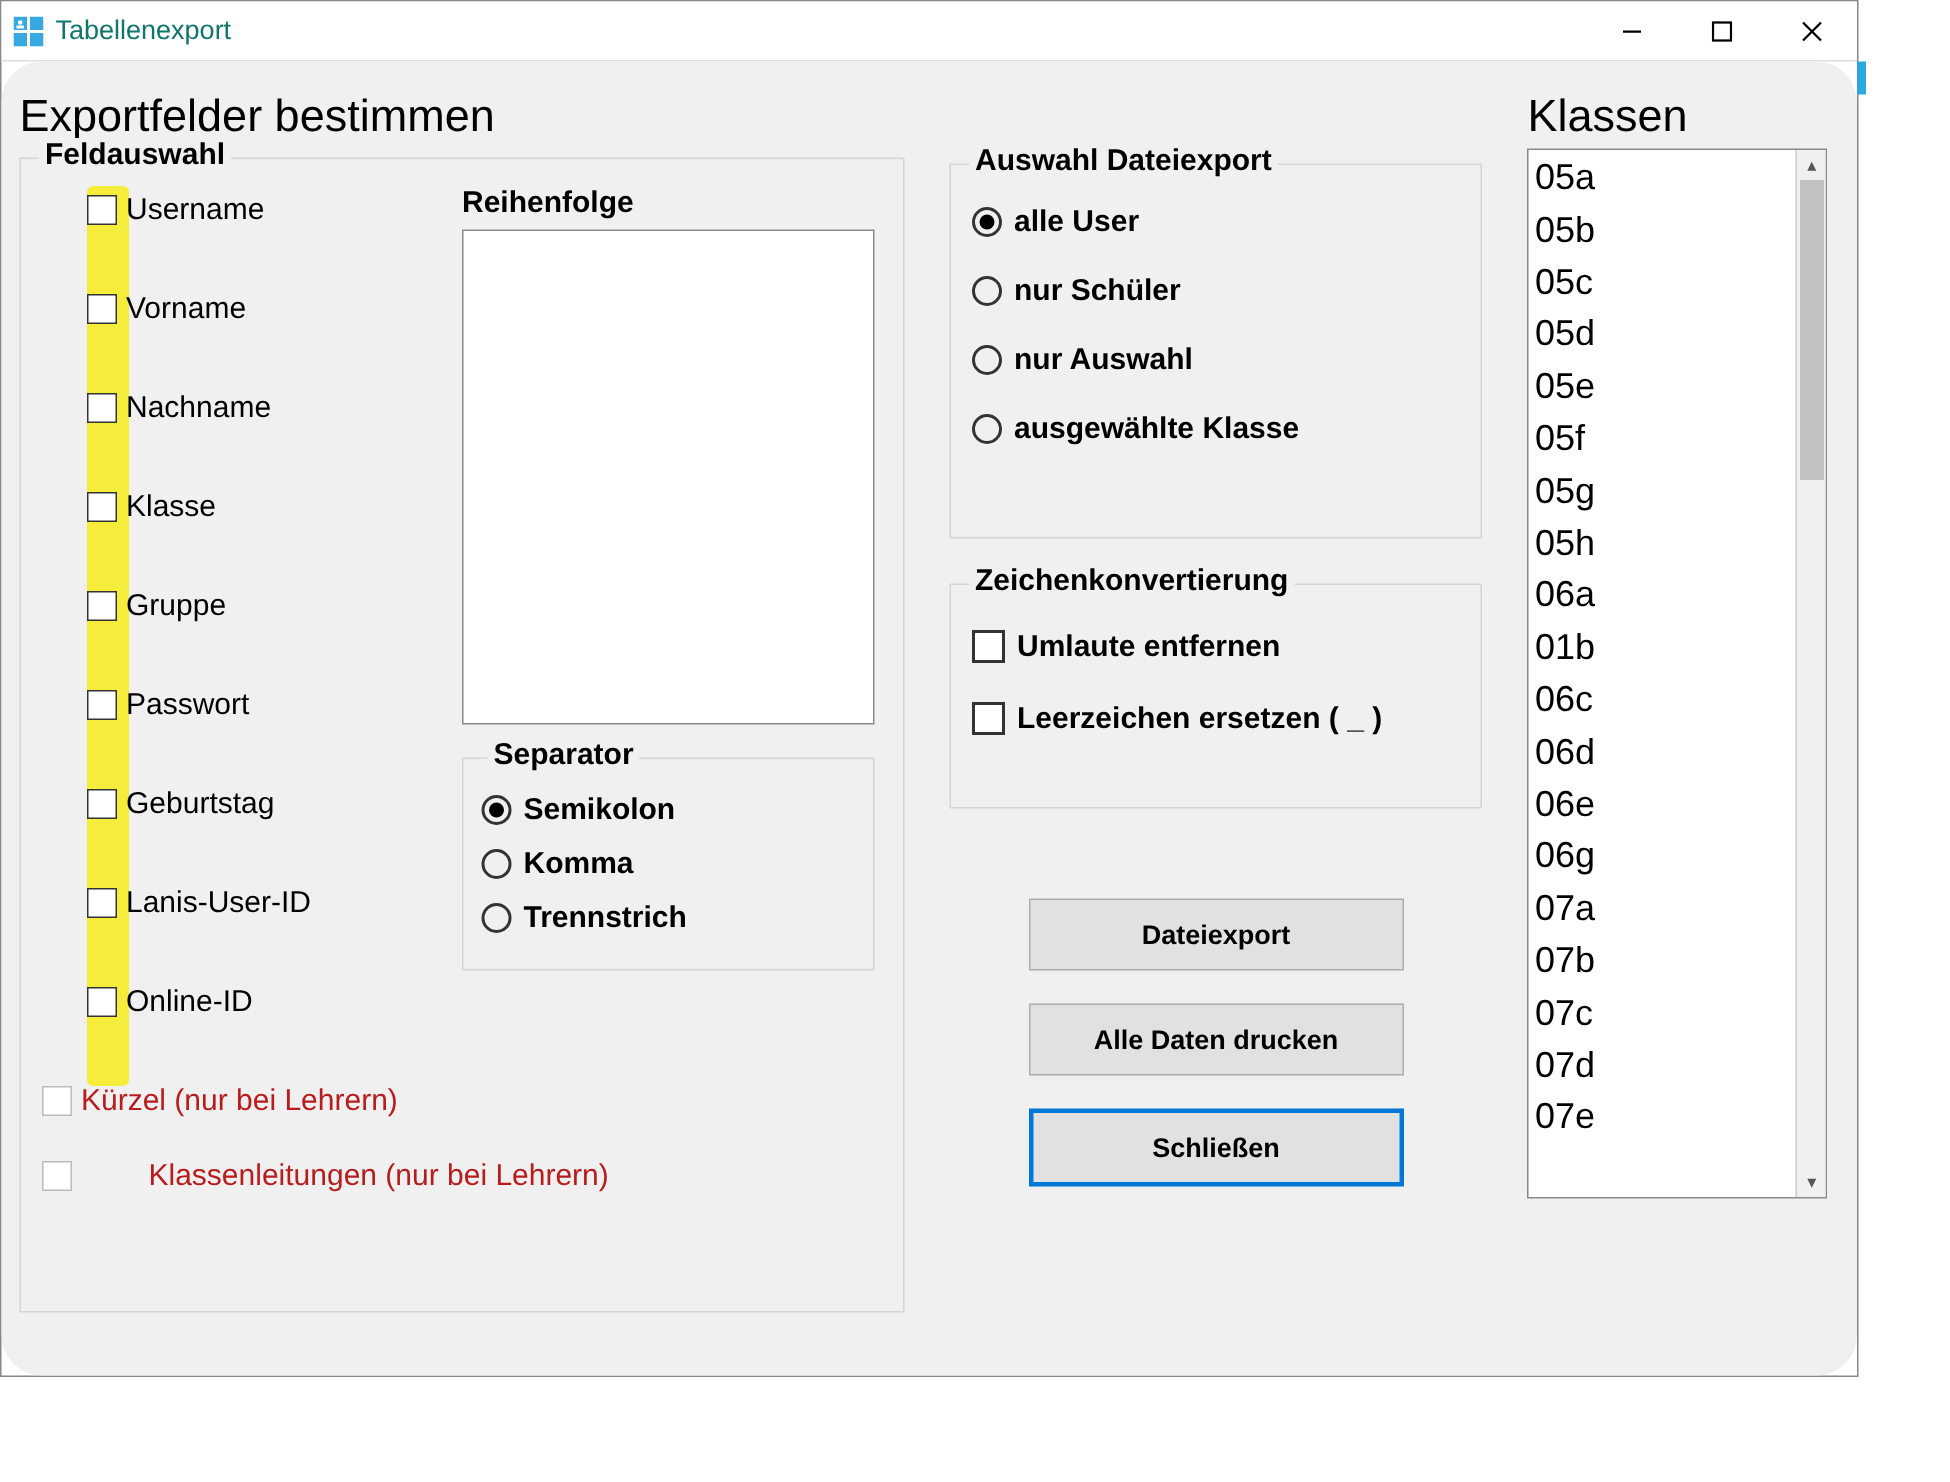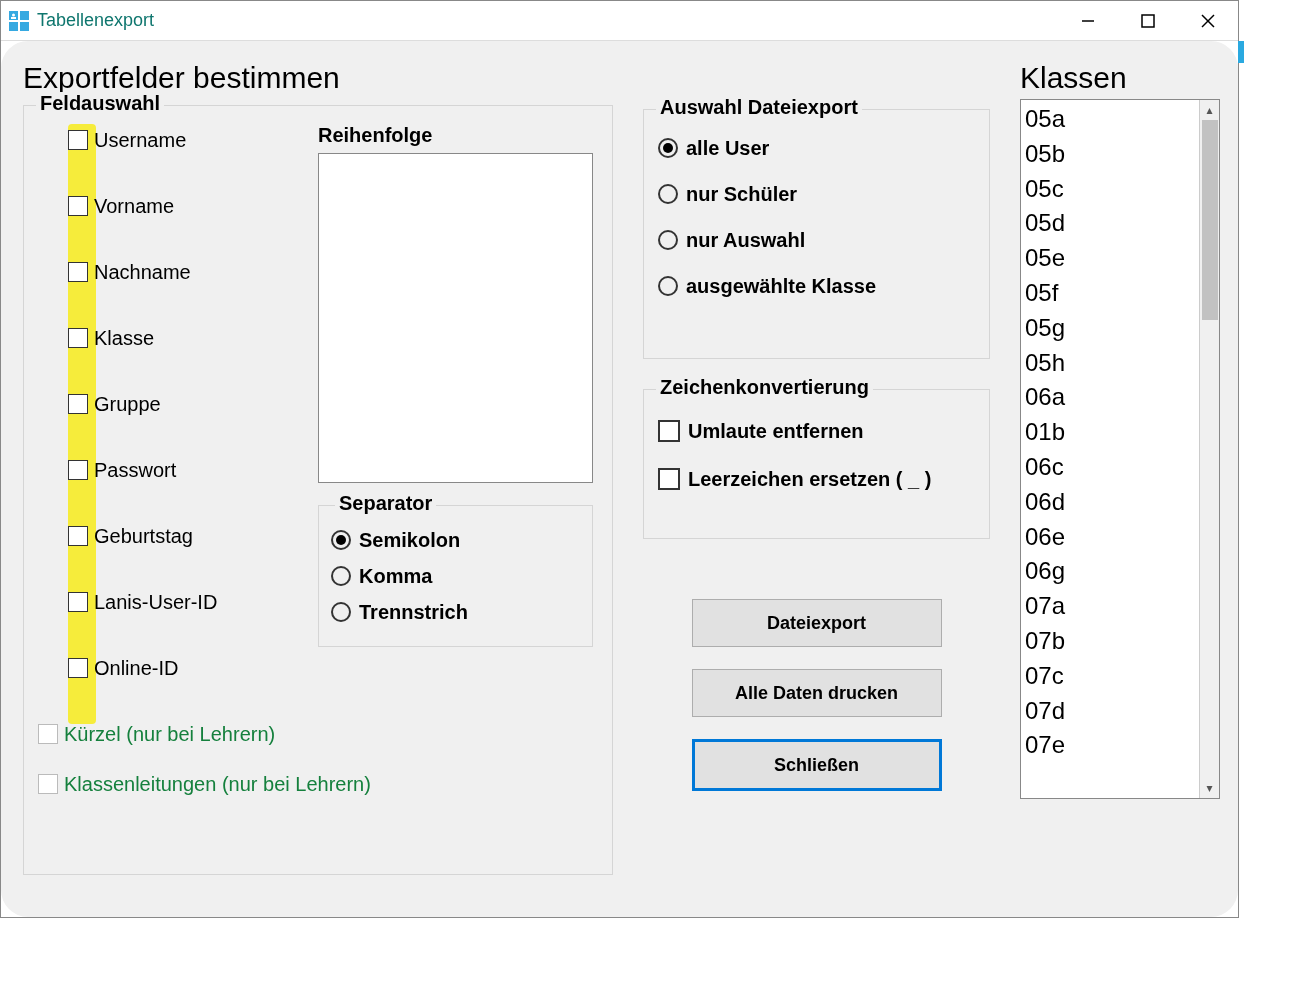--- a/index.html
+++ b/index.html
@@ -34,21 +34,21 @@
     color: #0f766e;
     flex: 1;
   }
   .titlebar .winbtn {
     width: 60px; height: 40px;
     display:flex; align-items:center; justify-content:center;
     font-size: 18px;
   }
   .content {
     position: relative;
-    padding: 10px 18px 18px 22px;
+    padding: 10px 18px 18px 12px;
     background: #f0f0f0;
     height: calc(100% - 40px);
     border-radius: 27px;
   }
   .edge-tab {
     position:absolute;
     right:-6px;
     top:40px;
     width:6px; height:22px;
     background:#2aa9e0;
@@ -104,21 +104,21 @@
   }
   .chk-row-tight { margin-bottom: 18px; }
   .chk {
     width: 20px; height:20px;
     border:1px solid #333;
     background:#fff;
     margin-right: 6px;
     flex-shrink:0;
   }
   .chk.disabled { border-color:#bbb; }
-  .disabled-text { color:#15803d; }
+  .disabled-text { color:#b91c1c; }
   .right-of-checks { flex:1; }
   .sub-label {
     font-size: 20px;
     font-weight:600;
     margin-bottom: 6px;
   }
   .listbox {
     width: 275px;
     height: 330px;
     background:#fff;
@@ -310,21 +310,21 @@
                   <span>Lanis-User-ID</span>
                 </div>
               <div class="chk-row">
                   <span class="chk"></span>
                   <span>Online-ID</span>
                 </div>
               <div class="chk-row chk-row-tight" style="margin-left:-30px;">
                   <span class="chk disabled"></span>
                   <span class="disabled-text">Kürzel (nur bei Lehrern)</span>
                 </div>
-              <div class="chk-row chk-row-tight" style="margin-left:-30px; width:420px;">
+              <div class="chk-row chk-row-tight" style="margin-left:-30px; width:420px;gap:45px;">
                   <span class="chk disabled"></span>
                   <span class="disabled-text">Klassenleitungen (nur bei Lehrern)</span>
                 </div>
             </div>
             <div class="right-of-checks">
               <div class="sub-label">Reihenfolge</div>
               <div class="listbox"></div>
               <div class="sep-group">
                 <div class="legend small">Separator</div>
                 <div class="radio-row">

